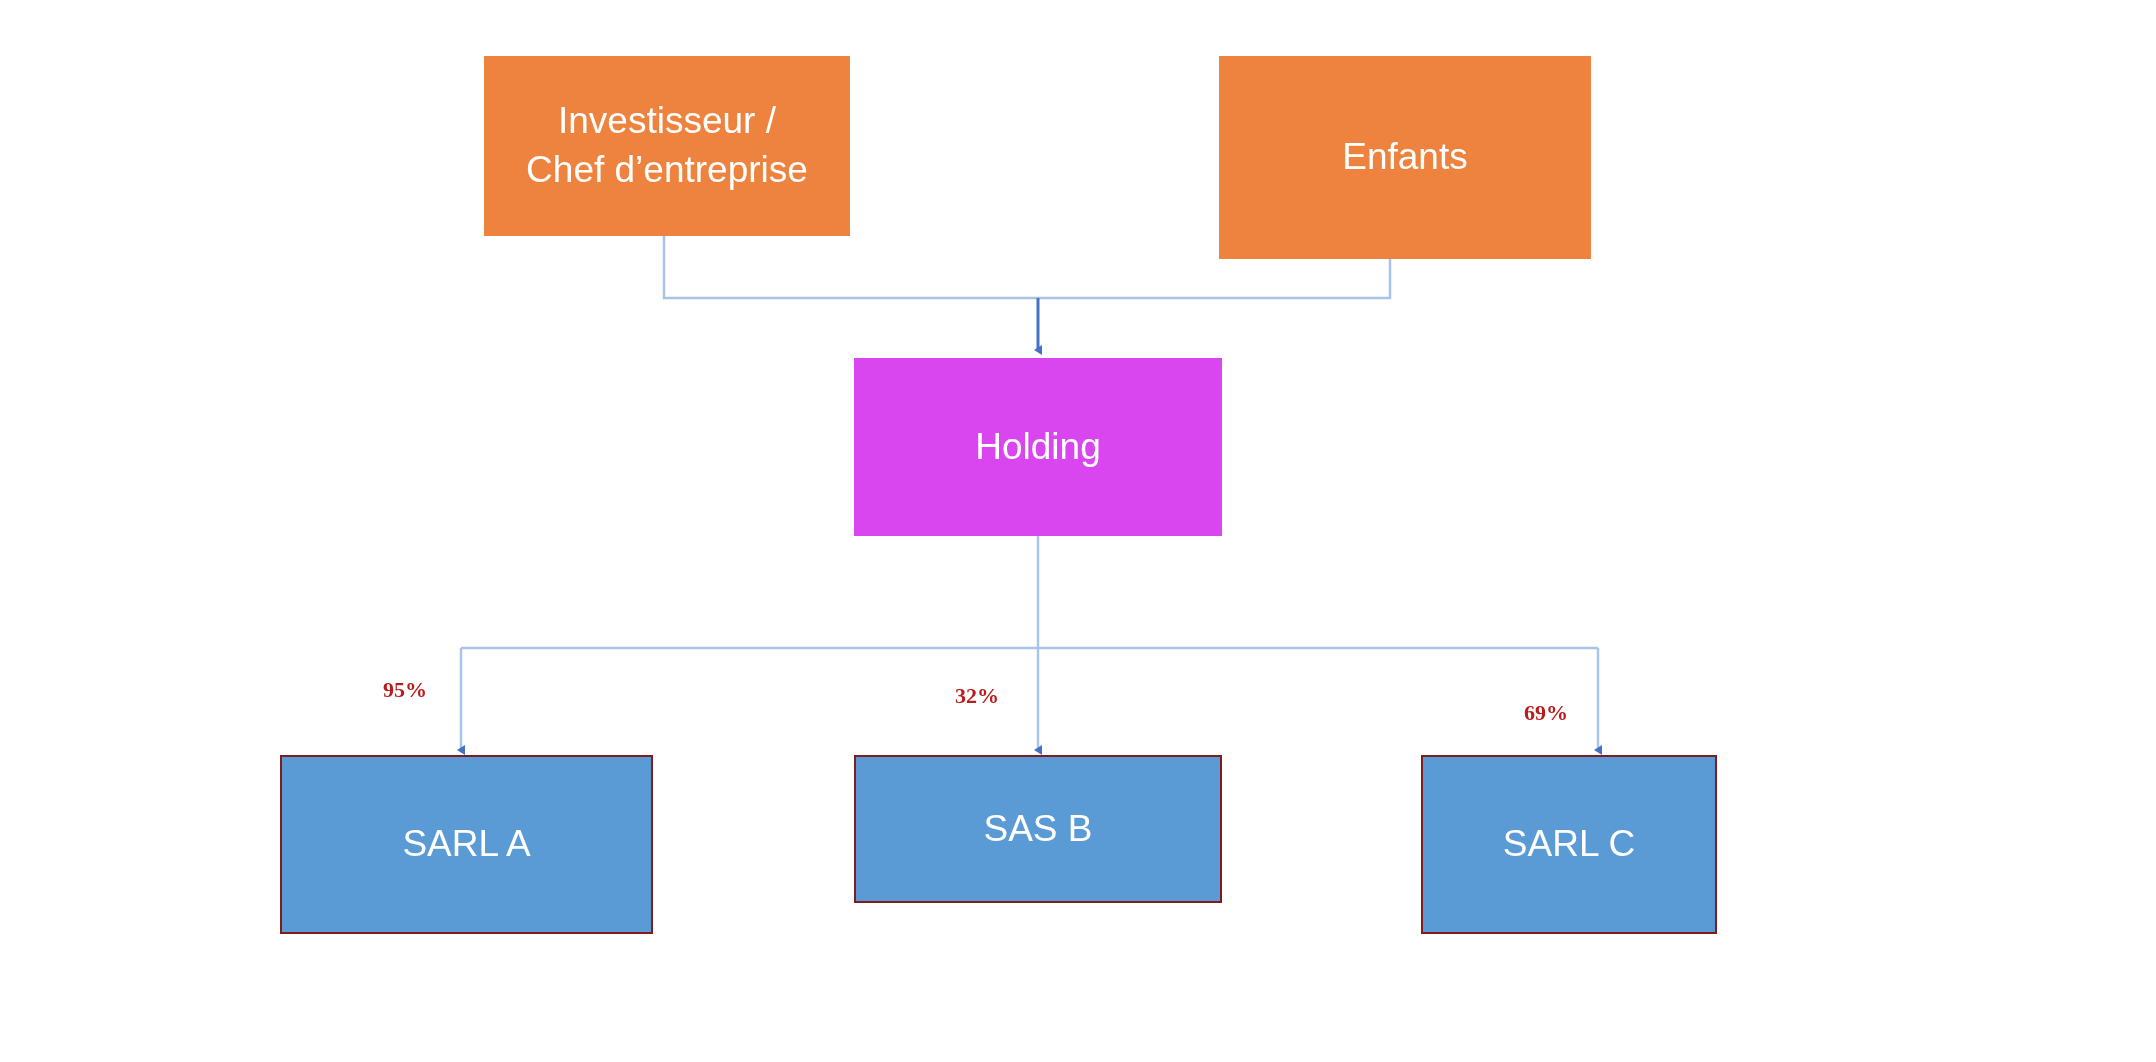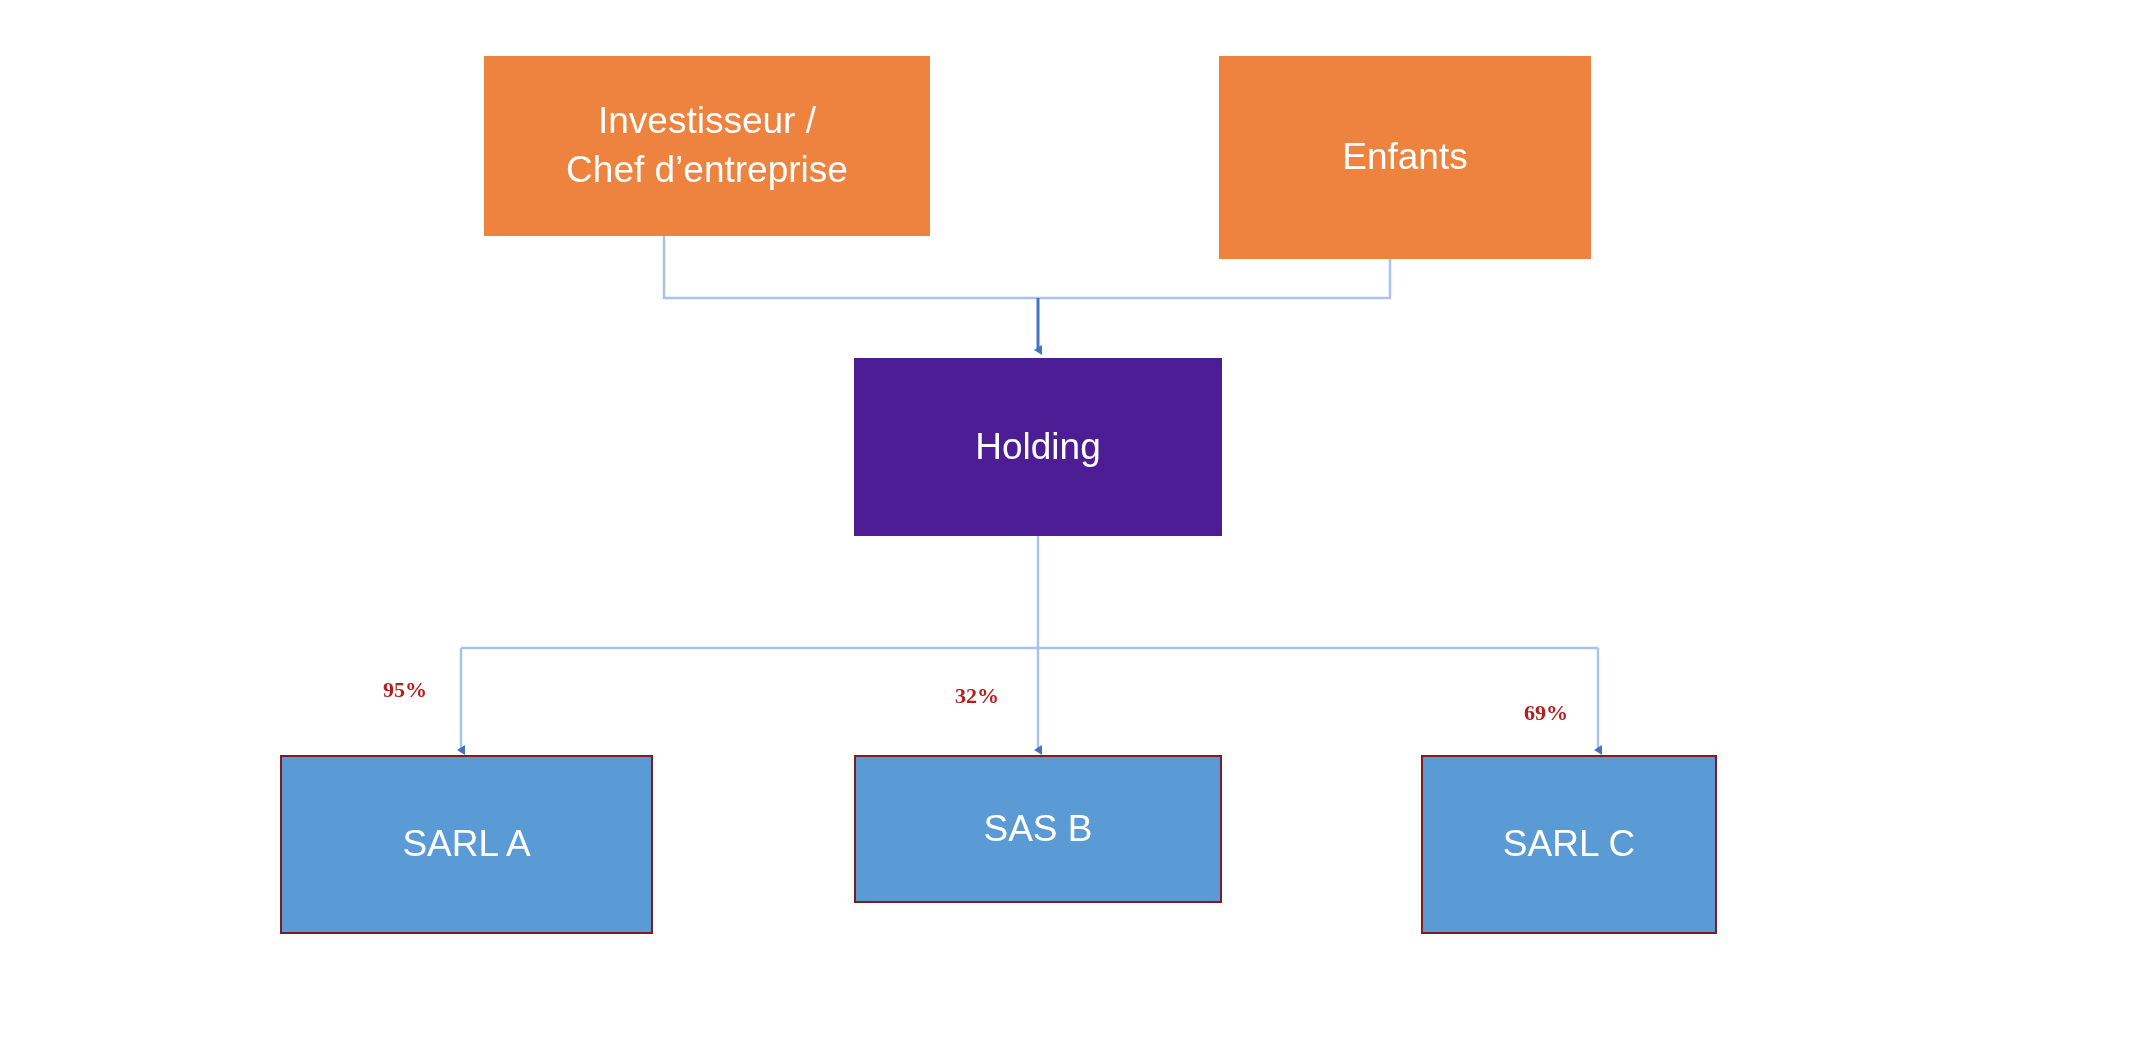--- a/index.html
+++ b/index.html
@@ -45,21 +45,21 @@
     white-space: pre-line;
   }
   
   .tier-shareholder {
     background: #ED833E;
     font-size: 37px;
     font-weight: 400;
   }
   
   .tier-holding {
-    background: #4c1d95;
+    background: #d946ef;
     font-size: 37px;
     font-weight: 400;
   }
   
   .tier-subsidiary {
     background: #5B9BD5;
     border: 2px solid #7f1d1d;
     font-size: 37px;
     font-weight: 400;
   }
@@ -93,21 +93,21 @@
 
     <g>
       <line x1="1038" y1="536" x2="1038" y2="648" stroke="#A8C4E8" stroke-width="2.5"></line>
       <path d="M 461 648 L 1598 648" fill="none" stroke="#A8C4E8" stroke-width="2.5"></path>
       <line x1="461" y1="648" x2="461" y2="750" stroke="#A8C4E8" stroke-width="2.5" marker-end="url(#arrowhead)"></line>
       <line x1="1038" y1="648" x2="1038" y2="750" stroke="#A8C4E8" stroke-width="2.5" marker-end="url(#arrowhead)"></line>
       <line x1="1598" y1="648" x2="1598" y2="750" stroke="#A8C4E8" stroke-width="2.5" marker-end="url(#arrowhead)"></line>
     </g>
   </svg>
 
-  <div class="node tier-shareholder" style="left:484px; top:56px; width:446px; height:180px;">
+  <div class="node tier-shareholder" style="left:484px; top:56px; width:366px; height:180px;">
     <span class="node-label">Investisseur /
 Chef d’entreprise</span>
   </div>
 
   <div class="node tier-shareholder" style="left:1219px; top:56px; width:372px; height:203px;">
     <span class="node-label">Enfants</span>
   </div>
 
   <div class="node tier-holding" style="left:854px; top:358px; width:368px; height:178px;">
     <span class="node-label">Holding</span>

